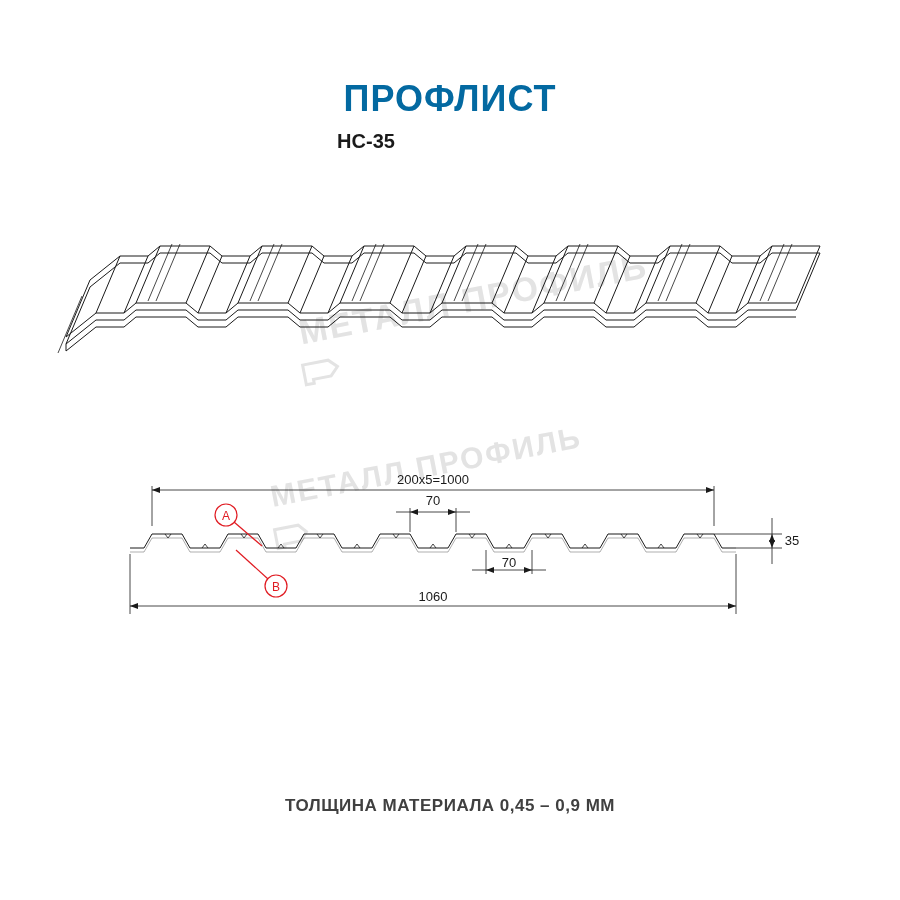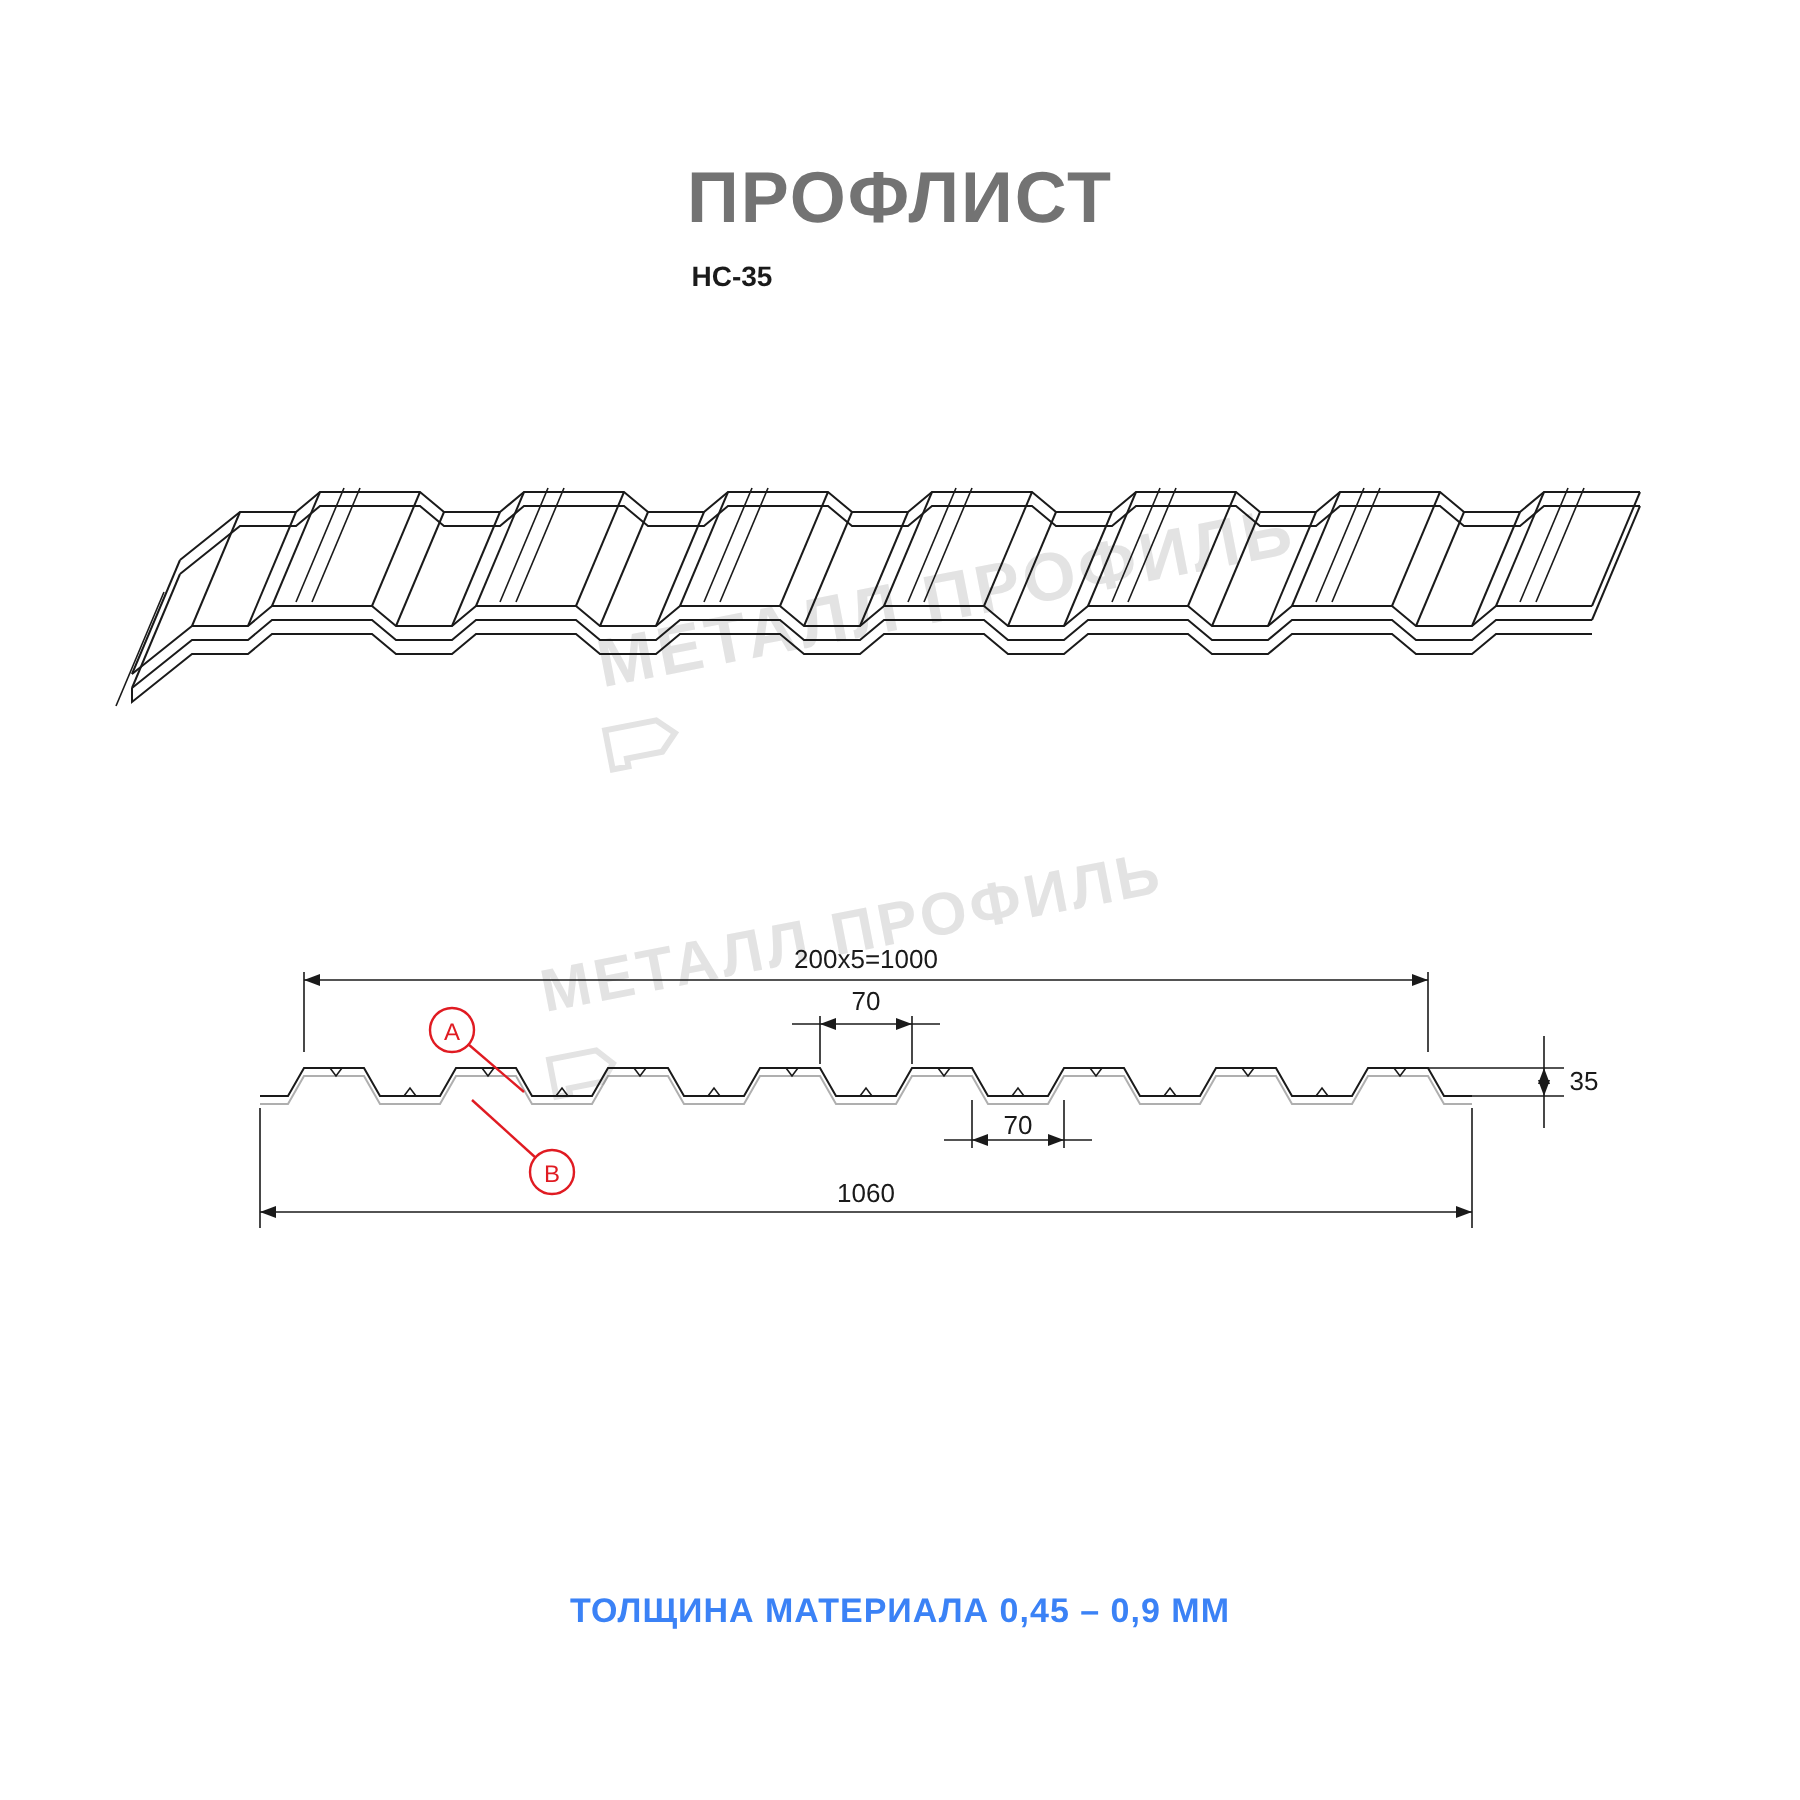--- a/index.html
+++ b/index.html
@@ -22,40 +22,40 @@
     height: 900px;
   }
   .title {
     position: absolute;
     left: 0; top: 78px;
     width: 900px;
     text-align: center;
     font-size: 36px;
     font-weight: bold;
     letter-spacing: 1px;
-    color: #737373;
+    color: #0369a1;
   }
   .subtitle {
     position: absolute;
     left: 0; top: 130px;
     width: 732px;
     text-align: center;
-    font-size: 14px;
+    font-size: 20px;
     font-weight: bold;
     color: #1a1a1a;
   }
   .footer-note {
     position: absolute;
     left: 0; top: 796px;
     width: 900px;
     text-align: center;
     font-size: 17px;
     font-weight: bold;
     letter-spacing: 0.5px;
-    color: #3b82f6;
+    color: #404040;
   }
   .iso-wrap {
     position: absolute;
     left: 60px; top: 220px;
     width: 790px;
     height: 190px;
   }
   .section-wrap {
     position: absolute;
     left: 110px; top: 446px;

